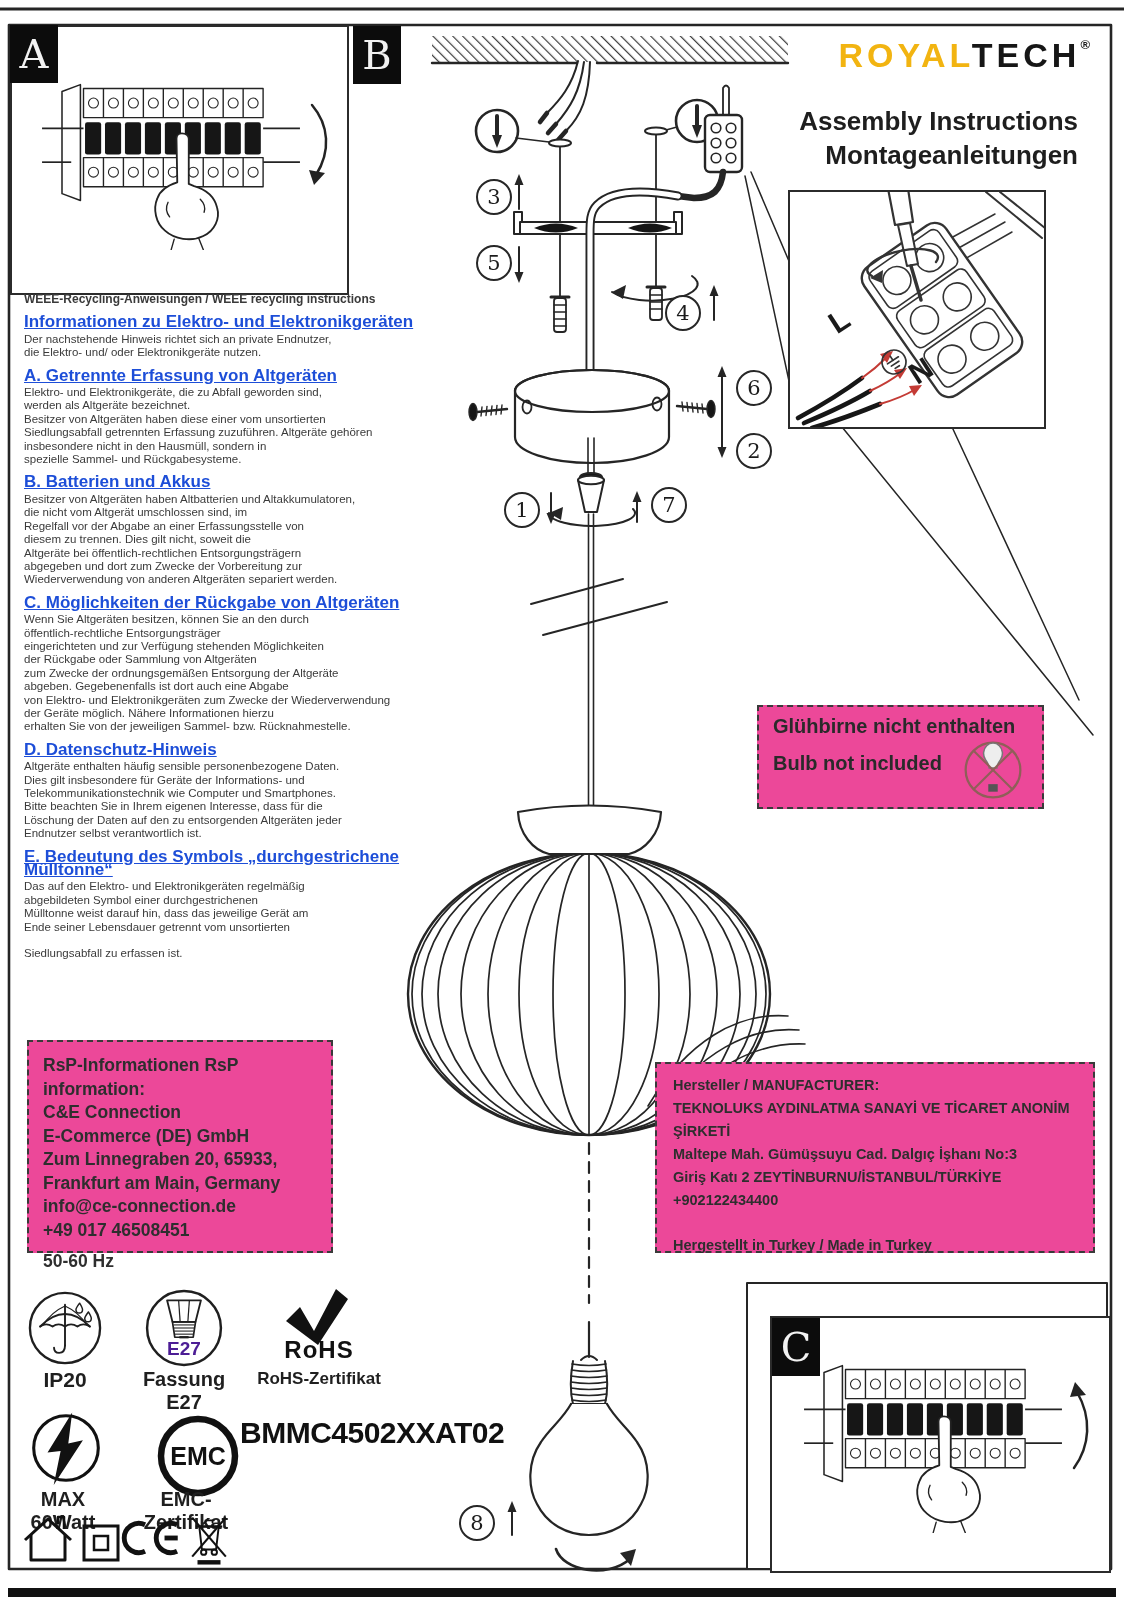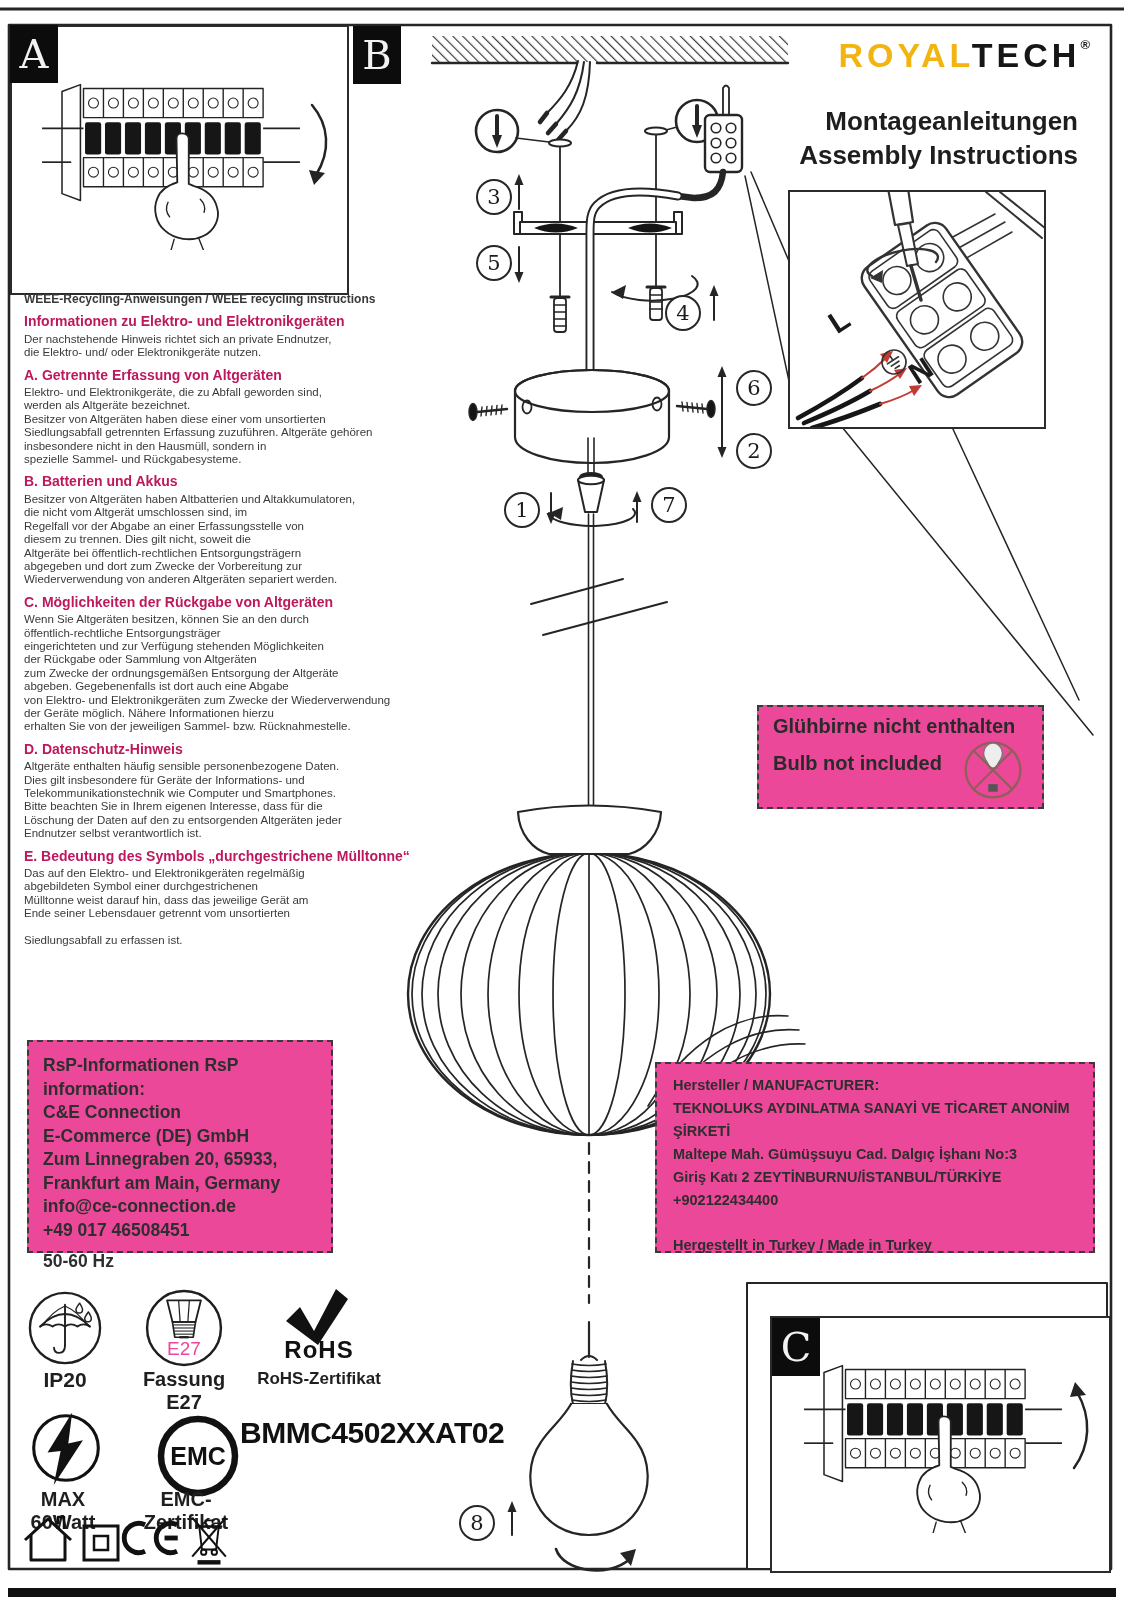--- a/index.html
+++ b/index.html
@@ -23,40 +23,40 @@
          letter-spacing:4px;white-space:nowrap;z-index:3;}
   .brand .royal{color:#F2B411;}
   .brand .tech{color:#161616;}
   .brand .reg{font-size:13px;vertical-align:18px;letter-spacing:0;color:#161616;}
   .hdr{position:absolute;top:104px;right:46px;text-align:right;font-size:26px;font-weight:600;
        line-height:34px;color:#1e1e1e;z-index:3;}
   
   .weee{position:absolute;left:24px;top:293px;width:404px;font-size:11.5px;line-height:13.4px;
         color:#3a3a3a;z-index:3;}
   .weee .t{font-weight:bold;font-size:12px;margin-bottom:9px;}
-  .weee h4{margin:9px 0 4px 0;font-size:14px;color:#be185d;}
+  .weee h4{margin:9px 0 4px 0;font-size:17px;color:#1d4ed8;text-decoration:underline;}
   .weee p{margin:0;white-space:pre-line;}
   
   .rsp{left:27px;top:1040px;width:306px;height:213px;padding:12px 0 0 14px;box-sizing:border-box;
        font-size:17.5px;font-weight:600;line-height:23.5px;color:#2e2e2e;}
   .rsp .gap{margin-top:8px;}
   .man{left:655px;top:1062px;width:440px;height:191px;padding:10px 0 0 16px;box-sizing:border-box;
        font-size:14.5px;font-weight:bold;line-height:23px;color:#2e2e2e;}
   .man .made{margin-top:22px;}
   .note{left:757px;top:705px;width:283px;height:100px;}
   .note .l1{position:absolute;left:14px;top:8px;font-size:20px;font-weight:600;color:#2a2a2a;}
   .note .l2{position:absolute;left:14px;top:45px;font-size:20px;font-weight:600;color:#2a2a2a;}
   
   .clabel{position:absolute;font-weight:bold;color:#1f1f1f;text-align:center;z-index:3;}
   .model{position:absolute;left:240px;top:1416px;font-size:30px;font-weight:bold;color:#111;
          letter-spacing:-0.5px;z-index:3;}
   .lnlab{position:absolute;font-size:30px;font-weight:bold;color:#1a1a1a;z-index:3;
          transform:rotate(-33deg);}
   .e27t{position:absolute;left:0;top:68px;width:104px;text-align:center;
-        font-size:19px;font-weight:normal;color:#ec4899;}
+        font-size:19px;font-weight:bold;color:#4c1d95;}
   .emct{position:absolute;left:0;top:30px;width:104px;text-align:center;
         font-size:25px;font-weight:bold;color:#111;}
   .rohst{position:absolute;left:283px;top:1336px;width:72px;text-align:center;
          font-size:24px;font-weight:bold;letter-spacing:1px;color:#111;z-index:3;}
 </style>
 </head>
 <body>
 
 <div class="page">
 
@@ -325,22 +325,22 @@
         <path d="M659,1113 C698,1052 750,1026 799,1030"></path>
         <path d="M671,1119 C708,1066 758,1042 805,1044"></path>
       </g>
     </g>
   </svg>
 
   <div class="brand">
     <span class="royal">ROYAL</span><span class="tech">TECH</span><span class="reg">®</span>
   </div>
   <div class="hdr">
+    <div>Assembly Instructions</div>
     <div>Montageanleitungen</div>
-    <div>Assembly Instructions</div>
   </div>
 
   <div class="linebox" style="left:10px;top:25px;width:335px;height:266px;">
     <svg width="335" height="263" viewBox="0 0 335 263">
       <use href="#breaker" x="28" y="40" width="262" height="142"></use>
       <use href="#hand" x="130" y="100" width="92" height="123"></use>
       <g stroke="#232323" fill="none" stroke-width="2.5" stroke-linecap="round">
         <path d="M300,78 C317,98 319,124 304,148"></path>
         <path d="M302,158 L297,143 L313,146 Z" fill="#232323" stroke="none"></path>
       </g>

